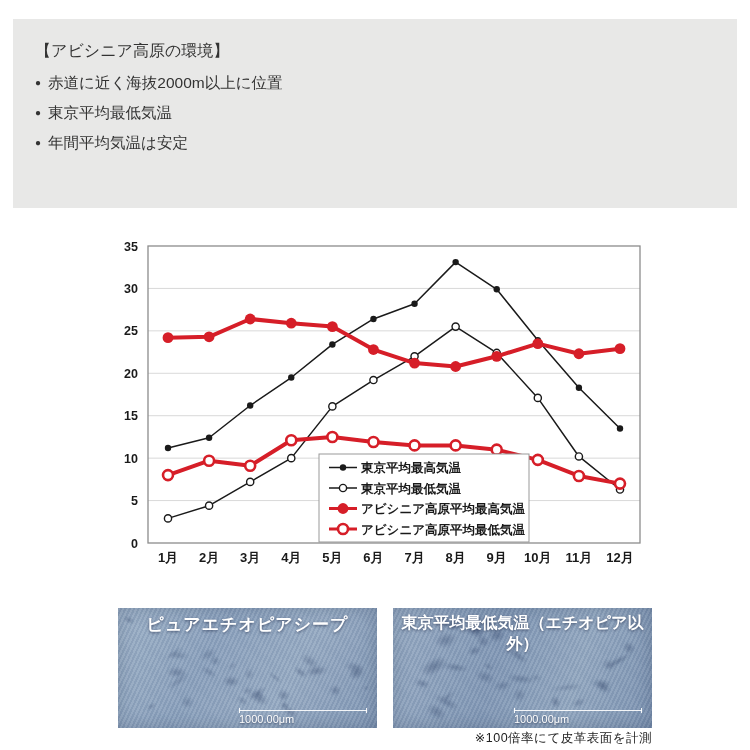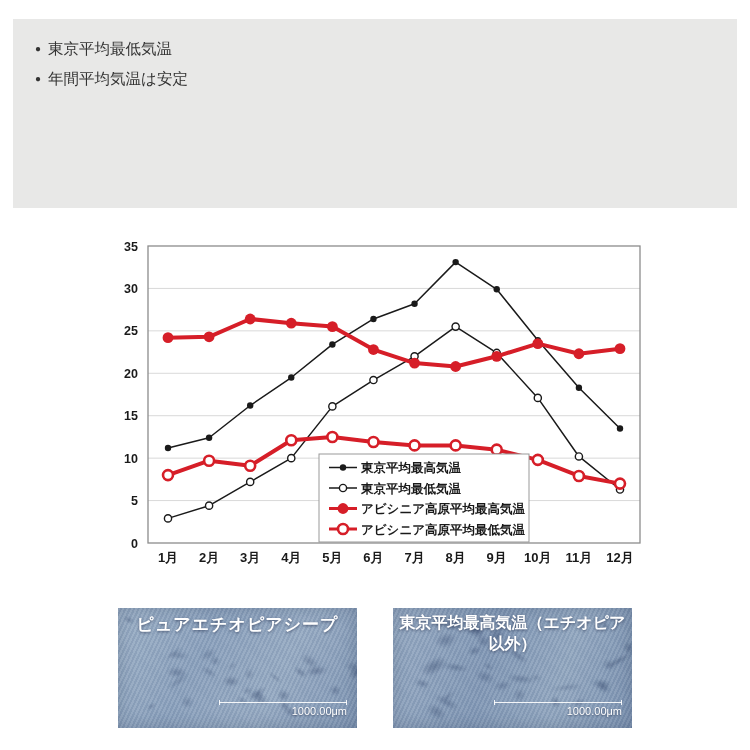--- a/index.html
+++ b/index.html
@@ -19,59 +19,61 @@
   .info-box li{font-size:15.5px;line-height:30px;}
   .info-box .bullet{font-size:10px;margin-right:7px;vertical-align:2px;}
   
   svg.chart{position:absolute;left:103px;top:233px;}
   svg.chart text{
     font-family:"Liberation Sans","DejaVu Sans",sans-serif;
     fill:#1a1a1a;font-weight:bold;
   }
   
   .micro{
-    position:absolute;top:608px;width:239px;height:120px;overflow:hidden;
+    position:absolute;top:608px;width:259px;height:120px;overflow:hidden;
     box-shadow:inset 0 0 18px rgba(30,45,80,0.28);
   }
   .micro.left{left:118px;background:linear-gradient(118deg,#9db1c7 0%,#8ca2bd 35%,#97abc3 65%,#8298b5 100%);}
   .micro.right{left:393px;background:linear-gradient(105deg,#97abc3 0%,#8399b6 40%,#93a8c0 70%,#7e94b2 100%);}
   .micro-fibers{
     position:absolute;inset:0;
     background:repeating-linear-gradient(115deg,rgba(255,255,255,0.07) 0 2px,rgba(30,50,90,0.07) 2px 4px);
   }
   .micro-spot{
     position:absolute;border-radius:50%;
     background:radial-gradient(closest-side,rgba(43,62,99,0.6),rgba(43,62,99,0) 72%);
     filter:blur(1px);
   }
   .micro-title{
     position:absolute;top:5px;left:0;right:0;text-align:center;z-index:3;
     color:#ffffff;font-weight:bold;font-size:17px;letter-spacing:1px;
     text-shadow:0 1px 3px rgba(20,30,60,0.6);
   }
   .micro.right .micro-title{font-size:16px;letter-spacing:0;}
-  .scale-bar{position:absolute;right:10px;bottom:11px;width:128px;z-index:3;text-align:right;}
+  .scale-bar{position:absolute;right:10px;bottom:3px;width:128px;z-index:3;}
   .scale-line{height:1px;background:rgba(255,255,255,0.9);margin-bottom:2px;position:relative;}
   .scale-line::before,.scale-line::after{
     content:"";position:absolute;top:-2px;width:1px;height:5px;background:rgba(255,255,255,0.9);
   }
   .scale-line::before{left:0;} .scale-line::after{right:0;}
   .scale-label{color:#ffffff;font-size:11px;text-shadow:0 1px 2px rgba(20,30,60,0.6);}
   .micro-caption{
     position:absolute;left:393px;top:730px;width:259px;text-align:right;
     font-size:12.5px;color:#222222;letter-spacing:0.5px;
   }
 </style>
 </head>
 <body>
 
 <div class="page">
 
   <div class="info-box">
+    <p class="env-heading">【アビシニア高原の環境】</p>
     <ul>
+      <li><span class="bullet">●</span><span>赤道に近く海抜2000m以上に位置</span></li>
       <li><span class="bullet">●</span><span>東京平均最低気温</span></li>
       <li><span class="bullet">●</span><span>年間平均気温は安定</span></li>
     </ul>
   </div>
 
   <svg class="chart" id="temp-chart" width="560" height="340" viewBox="0 0 560 340">
       <line x1="45" x2="537" y1="267.57142857142856" y2="267.57142857142856" stroke="#d9d9d9" stroke-width="1"></line>
       <line x1="45" x2="537" y1="225.14285714285717" y2="225.14285714285717" stroke="#d9d9d9" stroke-width="1"></line>
       <line x1="45" x2="537" y1="182.71428571428572" y2="182.71428571428572" stroke="#d9d9d9" stroke-width="1"></line>
       <line x1="45" x2="537" y1="140.2857142857143" y2="140.2857142857143" stroke="#d9d9d9" stroke-width="1"></line>
@@ -215,21 +217,21 @@
       <div class="micro-spot" style="width: 14.5358px; height: 9.86045px; left: 121.987px; top: 77.871px; opacity: 0.5; transform: rotate(-11deg);"></div>
       <div class="micro-spot" style="width: 30.5797px; height: 13.5288px; left: 182.762px; top: 56.0688px; opacity: 0.67; transform: rotate(-7deg);"></div>
       <div class="micro-spot" style="width: 24.6285px; height: 8.51175px; left: 123.574px; top: 83.251px; opacity: 0.38; transform: rotate(-20deg);"></div>
       <div class="micro-spot" style="width: 31.4979px; height: 14.9285px; left: 176.239px; top: 46.0049px; opacity: 0.49; transform: rotate(34deg);"></div>
       <div class="micro-spot" style="width: 16.5346px; height: 9.33692px; left: 115.647px; top: 87.9206px; opacity: 0.51; transform: rotate(38deg);"></div>
       <div class="micro-spot" style="width: 24.3333px; height: 10.2358px; left: 79.4487px; top: 58.5034px; opacity: 0.47; transform: rotate(31deg);"></div>
     </div>
 
   <div class="micro right" id="micro-right">
     <div class="micro-fibers"></div>
-    <div class="micro-title">東京平均最高気温（エチオピア以外）</div>
+    <div class="micro-title">東京平均最低気温（エチオピア以外）</div>
     <div class="scale-bar">
       <div class="scale-line"></div>
       <div class="scale-label">1000.00μm</div>
     </div>
   <div class="micro-spot" style="width: 33.3173px; height: 13.4933px; left: 192.387px; top: 69.2943px; opacity: 0.42; transform: rotate(2deg);"></div>
       <div class="micro-spot" style="width: 22.2351px; height: 16.246px; left: 204.914px; top: 49.337px; opacity: 0.45; transform: rotate(31deg);"></div>
       <div class="micro-spot" style="width: 38.2059px; height: 11.2892px; left: 43.5525px; top: 54.4259px; opacity: 0.62; transform: rotate(9deg);"></div>
       <div class="micro-spot" style="width: 13.1299px; height: 13.8442px; left: 205.876px; top: 10.8216px; opacity: 0.59; transform: rotate(-37deg);"></div>
       <div class="micro-spot" style="width: 22.0231px; height: 7.46379px; left: 44.004px; top: 84.7749px; opacity: 0.56; transform: rotate(-38deg);"></div>
       <div class="micro-spot" style="width: 18.8476px; height: 19.6459px; left: 117.132px; top: 77.4805px; opacity: 0.48; transform: rotate(-4deg);"></div>
@@ -252,14 +254,15 @@
       <div class="micro-spot" style="width: 22.8524px; height: 10.7976px; left: 79.4872px; top: 8.82925px; opacity: 0.44; transform: rotate(39deg);"></div>
       <div class="micro-spot" style="width: 32.3455px; height: 21.9216px; left: 37.141px; top: 20.7051px; opacity: 0.57; transform: rotate(-17deg);"></div>
       <div class="micro-spot" style="width: 26.3394px; height: 13.2768px; left: 97.3349px; top: 70.9931px; opacity: 0.51; transform: rotate(-13deg);"></div>
       <div class="micro-spot" style="width: 43.2727px; height: 11.6061px; left: 106.842px; top: 64.8841px; opacity: 0.57; transform: rotate(7deg);"></div>
       <div class="micro-spot" style="width: 20.9568px; height: 11.5757px; left: 71.1226px; top: 36.9103px; opacity: 0.62; transform: rotate(-22deg);"></div>
       <div class="micro-spot" style="width: 18.7225px; height: 17.3418px; left: 75.5011px; top: 17.3243px; opacity: 0.48; transform: rotate(-37deg);"></div>
       <div class="micro-spot" style="width: 32.5207px; height: 9.73993px; left: 109.058px; top: 43.332px; opacity: 0.63; transform: rotate(33deg);"></div>
       <div class="micro-spot" style="width: 40.4354px; height: 13.3541px; left: 33.6901px; top: 88.1177px; opacity: 0.56; transform: rotate(27deg);"></div>
     </div>
 
+  <div class="micro-caption">※100倍率にて皮革表面を計測</div>
 
 </div>
 
 </body></html>

